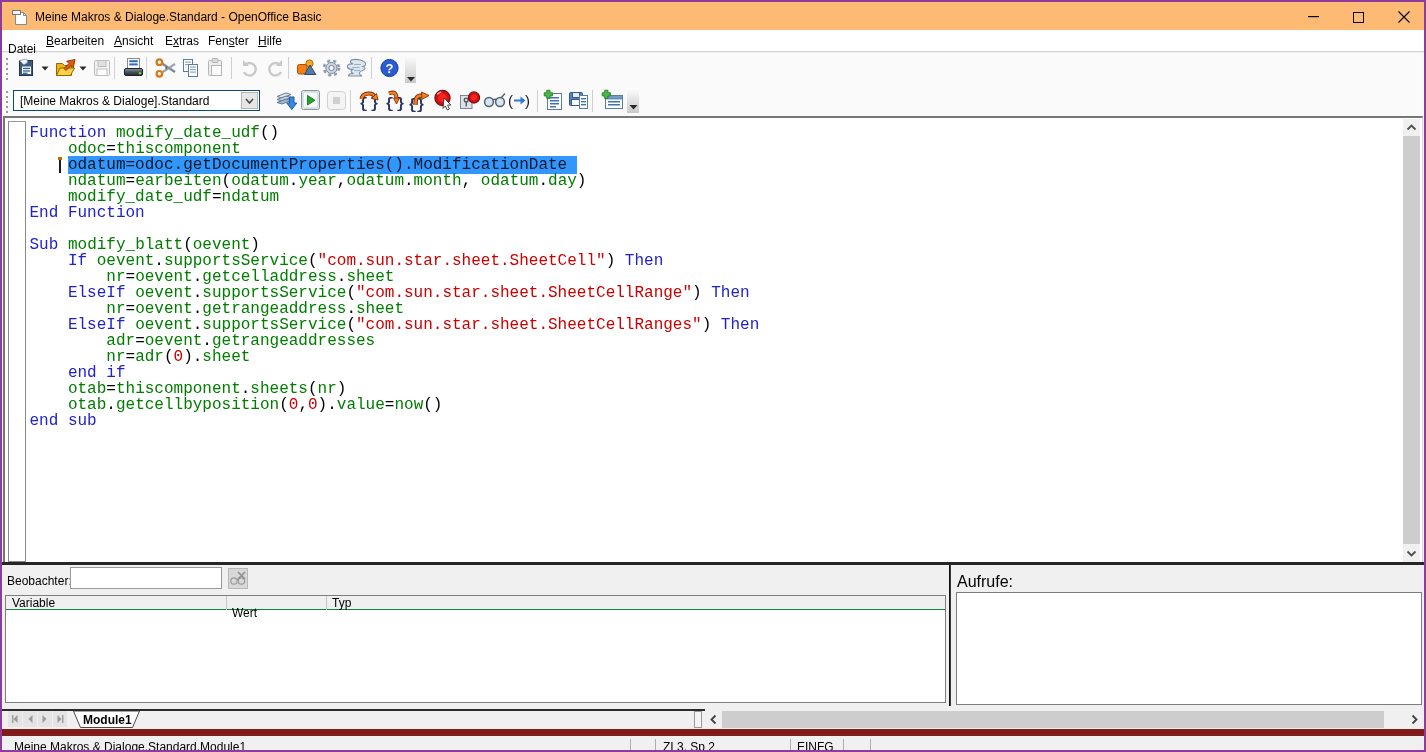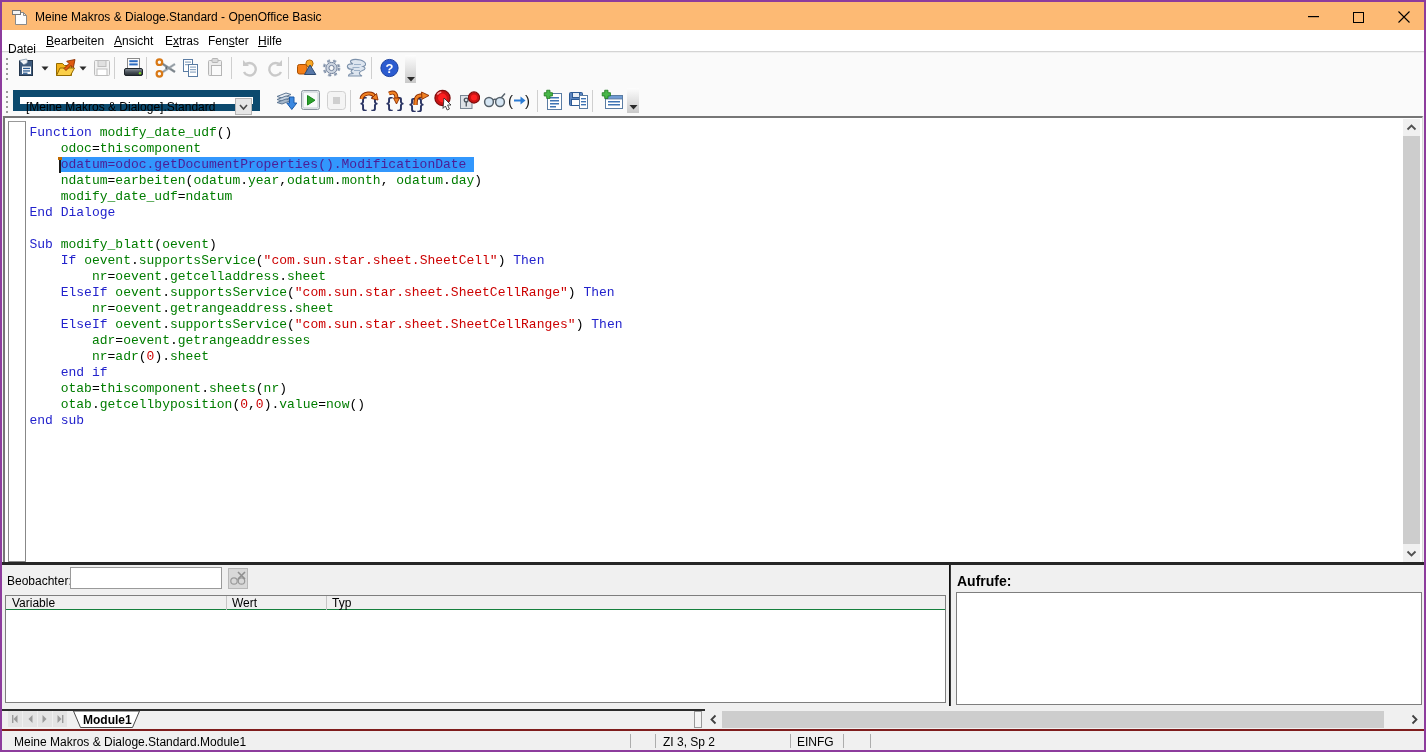--- a/index.html
+++ b/index.html
@@ -20,67 +20,67 @@
 .mi { position:absolute; top:4px; font-size:12px; color:#000; }
 .mi u { text-decoration:underline; text-underline-offset:1px; }
 
 #tb1 { left:2px; top:53px; width:1422px; height:31px; background:#fafafa; }
 #tb2 { left:2px; top:84px; width:1422px; height:33px; background:#fafafa; border-bottom:1px solid #e8e8e8; }
 .tsep { position:absolute; top:4px; width:1px; height:22px; background:#cfcfcf; }
 .grip { position:absolute; left:4px; top:5px; width:3px; height:22px;
   background-image:repeating-linear-gradient(to bottom,#9a9a9a 0 2px,transparent 2px 5px); width:2px;}
 .ticon { position:absolute; top:4px; }
 
-#combo { left:11px; top:6px; width:247px; height:21px; background:#fff; border:7px solid #0c4a6e; }
+#combo { left:11px; top:6px; width:247px; height:21px; background:#fff; border:1px solid #0c4a6e; }
 #combotext { position:absolute; left:6px; top:3px; font-size:12px; color:#000; }
 #combobtn { position:absolute; right:1px; top:1px; width:17px; height:17px; background:#e6e6e6; border:1px solid #b5b5b5; }
 
 #editor { left:3px; top:116px; width:1420px; height:446px; background:#fff; border-top:2px solid #767676; border-left:2px solid #767676; border-right:1px solid #d9d9d9;}
 #gutter { position:absolute; left:3px; top:3px; width:18px; height:441px; background:#ffffff; border:1px solid #888888; border-top:1px solid #999;}
 #code { position:absolute; left:24.5px; top:7px; width:1374px; height:439px; background:#fff; overflow:hidden; }
-pre.src { font-family:"Liberation Mono",monospace; font-size:13px; line-height:16px; color:#000; }
+pre.src { font-family:"Liberation Mono",monospace; font-size:16px; line-height:16px; color:#000; }
 .k { color:#2222cc; }
 .i { color:#007d00; }
 .s { color:#cc0000; }
 .n { color:#cc0000; }
-.sel { background:#3297fd; color:#4c1d95; }
+.sel { background:#3297fd; color:#0f172a; }
 #caret { position:absolute; left:54px; top:39px; width:2px; height:16px; background:#1a1a1a; }
 #carettip { position:absolute; left:53px; top:39px; width:4px; height:3px; background:#c06a00; }
 
 #vsb { position:absolute; right:2px; top:1px; width:17px; height:443px; background:#f0f0f0; }
 #vsb .arr { position:absolute; left:0; width:17px; height:17px; color:#505050; font-size:10px; text-align:center; line-height:17px;}
 #vthumb { position:absolute; left:0px; top:17px; width:17px; height:408px; background:#cdcdcd; }
 
 #hsplit { left:2px; top:562px; width:1422px; height:3px; background:#262626; }
 
 #watch { left:2px; top:565px; width:946px; height:141px; background:#f0f0f0; }
 #lblBeo { position:absolute; left:5px; top:9px; font-size:12px; color:#000; }
 #beoInput { position:absolute; left:68px; top:2px; width:152px; height:22px; background:#fff; border:1px solid #9a9a9a; }
 #beoBtn { position:absolute; left:226px; top:3px; width:20px; height:21px; background:#d8d8d8; border:1px solid #b8b8b8; }
 #wtable { position:absolute; left:3px; top:30px; width:941px; height:108px; background:#fff; border:1px solid #7e7e7e; }
 #whead { position:absolute; left:0; top:0; width:939px; height:14px; background:#f0f0f0; border-bottom:1px solid #15803d; }
 #whead div { position:absolute; top:0px; font-size:12px; color:#000; }
 .colline { position:absolute; top:0; width:1px; height:14px; background:#c5c5c5; }
 
 #vsplit { left:949px; top:565px; width:5px; height:141px; background:#3a3a3a; border-left:1px solid #111; border-right:1px solid #111; }
 #calls { left:951px; top:565px; width:473px; height:141px; background:#f0f0f0; }
-#lblAuf { position:absolute; left:6px; top:8px; font-size:14px; color:#000;font-weight:bold; }
+#lblAuf { position:absolute; left:6px; top:8px; font-size:16px; color:#000; }
 #callbox { position:absolute; left:5px; top:27px; width:466px; height:113px; background:#fff; border:1px solid #7e7e7e; }
 
 #tabstrip { left:2px; top:706px; width:1422px; height:23px; background:#f0f0f0; }
 #tabline { position:absolute; left:0; top:3px; width:703px; height:2px; background:#2b2b2b; }
 .navbtn { position:absolute; top:5px; width:14px; height:16px; background:#e4e4e4; }
 #modtab { position:absolute; left:69px; top:5px; width:71px; height:17px; }
 #modtab .lbl { position:absolute; left:12px; top:2px; font-size:12px; font-weight:bold; color:#000; }
 
 #hsb { position:absolute; left:703px; top:5px; width:718px; height:17px; background:#f0f0f0; }
 #hsb .arr { position:absolute; top:0; width:17px; height:17px; color:#404040; font-size:10px; text-align:center; line-height:17px; }
 #hthumb { position:absolute; left:17px; top:0; width:662px; height:17px; background:#cdcdcd; }
 
-#statusbar { left:2px; top:729px; width:1422px; height:21px; background:#f0f0f0; border-top:2px solid #7f1d1d;text-decoration:underline; }
+#statusbar { left:2px; top:729px; width:1422px; height:21px; background:#f0f0f0; border-top:7px solid #7f1d1d;text-decoration:underline; }
 #statusbar .st { position:absolute; top:4px; font-size:12px; color:#000; }
 .stsep { position:absolute; top:3px; width:1px; height:14px; background:#adadad; }
 svg { display:block; }
 </style>
 </head>
 <body>
 
 <div class="abs" id="titlebar">
   <svg class="abs" style="left:10px; top:6px;" width="17" height="18" viewBox="0 0 17 18">
     <path d="M3.5 4.5 h8 l3 3 v9 h-11 z" fill="#fdfdfd" stroke="#8a8a8a"></path>
@@ -354,21 +354,21 @@
 </div>
 
 <div class="abs" id="editor">
   <div id="gutter"></div>
   <div id="code">
       <pre class="src"><span class="k">Function</span> <span class="i">modify_date_udf</span>()
     <span class="i">odoc</span>=<span class="i">thiscomponent</span>
     <span class="sel">odatum=odoc.getDocumentProperties().ModificationDate </span>
     <span class="i">ndatum</span>=<span class="i">earbeiten</span>(<span class="i">odatum</span>.<span class="i">year</span>,<span class="i">odatum</span>.<span class="i">month</span>, <span class="i">odatum</span>.<span class="i">day</span>)
     <span class="i">modify_date_udf</span>=<span class="i">ndatum</span>
-<span class="k">End Dialoge</span>
+<span class="k">End Function</span>
 
 <span class="k">Sub</span> <span class="i">modify_blatt</span>(<span class="i">oevent</span>)
     <span class="k">If</span> <span class="i">oevent</span>.<span class="i">supportsService</span>(<span class="s">"com.sun.star.sheet.SheetCell"</span>) <span class="k">Then</span>
         <span class="i">nr</span>=<span class="i">oevent</span>.<span class="i">getcelladdress</span>.<span class="i">sheet</span>
     <span class="k">ElseIf</span> <span class="i">oevent</span>.<span class="i">supportsService</span>(<span class="s">"com.sun.star.sheet.SheetCellRange"</span>) <span class="k">Then</span>
         <span class="i">nr</span>=<span class="i">oevent</span>.<span class="i">getrangeaddress</span>.<span class="i">sheet</span>
     <span class="k">ElseIf</span> <span class="i">oevent</span>.<span class="i">supportsService</span>(<span class="s">"com.sun.star.sheet.SheetCellRanges"</span>) <span class="k">Then</span>
         <span class="i">adr</span>=<span class="i">oevent</span>.<span class="i">getrangeaddresses</span>
         <span class="i">nr</span>=<span class="i">adr</span>(<span class="n">0</span>).<span class="i">sheet</span>
     <span class="k">end if</span>
@@ -402,21 +402,21 @@
     <svg width="18" height="19" viewBox="0 0 18 19">
       <circle cx="5" cy="12" r="3.2" fill="none" stroke="#9a9a9a" stroke-width="1.2"></circle>
       <circle cx="12.5" cy="12" r="3.2" fill="none" stroke="#9a9a9a" stroke-width="1.2"></circle>
       <path d="M8 11 q0.8 -1 1.8 0" stroke="#9a9a9a" fill="none"></path>
       <path d="M9 3 L16 10 M16 3 L9 10" stroke="#8f8f8f" stroke-width="1.6"></path>
     </svg>
   </div>
   <div id="wtable">
     <div id="whead">
       <div style="left:6px;">Variable</div>
-      <div style="left:226px;">Wert</div>
+      <div style="left:226px;margin-top:10px;">Wert</div>
       <div style="left:326px;">Typ</div>
       <div class="colline" style="left:220px;"></div>
       <div class="colline" style="left:320px;"></div>
     </div>
   </div>
 </div>
 
 <div class="abs" id="vsplit"></div>
 <div class="abs" id="calls">
   <div id="lblAuf">Aufrufe:</div>

